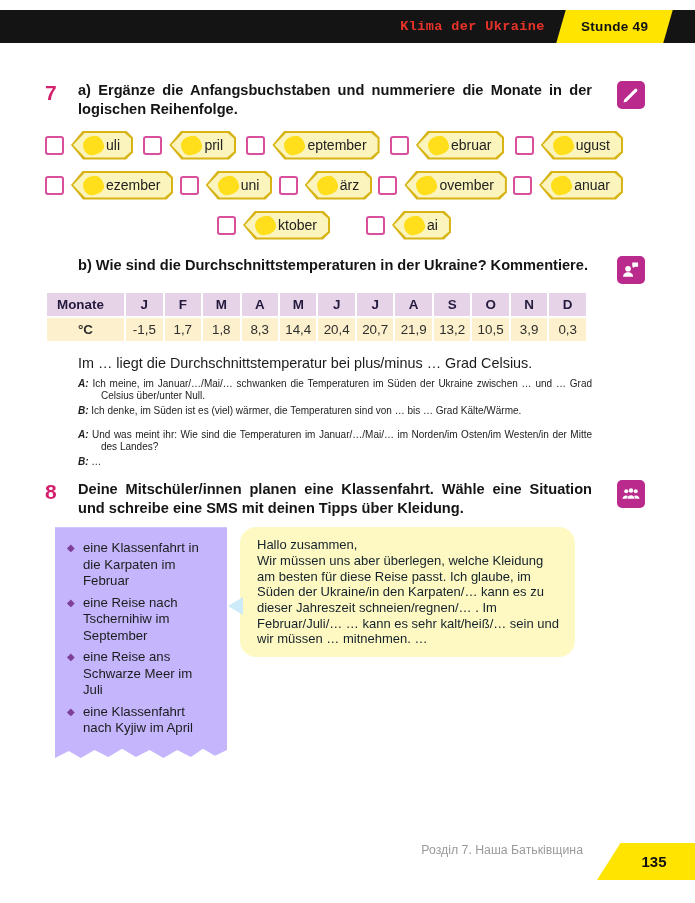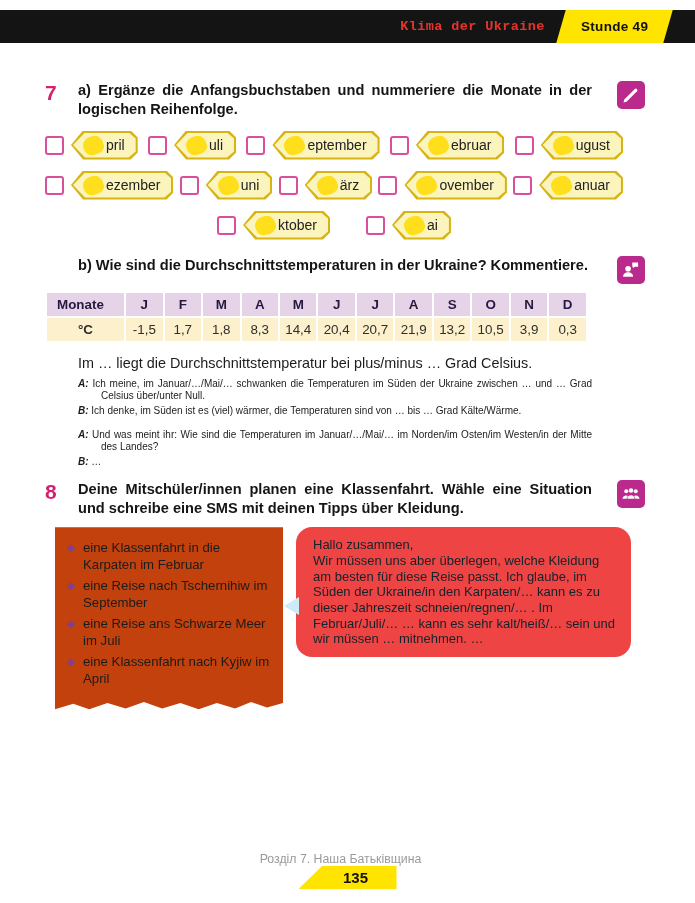--- a/index.html
+++ b/index.html
@@ -68,39 +68,39 @@
   
   .dialogue { margin:7px 0 0 33px; width:514px; }
   .dline { font-size:10px; line-height:1.22; margin:0 0 3px 0; padding-left:23px; text-indent:-23px; text-align:justify; }
   .dline .spk { font-weight:bold; font-style:italic; }
   .dline.gap { margin-top:12px; }
   .red-dot { color:#e8302a; }
 
   
   .bottom { display:flex; align-items:flex-start; gap:13px; margin:9px 0 0 10px; }
   .note {
-    width:228px; background:#c2410c; padding:13px 12px 20px 12px;
+    width:172px; background:#c4b5fd; padding:13px 12px 20px 12px;
     clip-path: polygon(0 0, 100% 0, 100% 95%, 93% 97.5%, 86% 94.5%, 79% 98%, 71% 95%, 63% 98.5%, 55% 95%, 47% 98%, 39% 94.5%, 31% 98%, 23% 95%, 15% 98.5%, 8% 95.5%, 0 98.5%);
     filter: drop-shadow(3px 4px 3px rgba(95,85,45,.45));
   }
   .note ul { margin:0; padding:0; list-style:none; }
   .note li { position:relative; font-size:13.2px; line-height:1.25; padding-left:16px; margin-bottom:5px; color:#1c1c1c; }
   .note li::before { content:"◆"; position:absolute; left:0; top:2px; font-size:10px; color:#7d3f98; }
   .bubble {
-    position:relative; width:335px; background:#ef4444; border-radius:16px;
+    position:relative; width:335px; background:#fef9c3; border-radius:16px;
     padding:10px 15px 10px 17px; font-size:13px; line-height:1.21; color:#14222b;
   }
   .bubble p { margin:0; }
   .bubble::before {
     content:""; position:absolute; left:-12px; bottom:42px; width:0; height:0;
     border-top:9px solid transparent; border-bottom:9px solid transparent; border-right:15px solid #cdeaf9;
   }
 
   
-  .footer { position:absolute; left:0; right:0; bottom:14px; height:37px; display:flex; align-items:center; justify-content:flex-end;flex-direction:column; }
+  .footer { position:absolute; left:0; right:0; bottom:23px; height:37px; display:flex; align-items:flex-start; justify-content:flex-end; }
   .chapter { color:#9a9a9a; font-size:12.3px; margin-right:14px; }
   .page-tab {
     width:98px; height:37px; background:#ffe400;
     clip-path:polygon(24% 0, 100% 0, 100% 100%, 0 100%);
     display:flex; align-items:center; justify-content:center; padding-left:16px;
   }
   .page-tab span { font-weight:bold; font-size:15px; color:#111; }
 </style>
 </head>
 <body>
@@ -124,30 +124,30 @@
     </span>
   </div>
 
   <div class="months">
     <div class="month-row">
       <span class="month-item">
           <span class="mcheck"></span>
           <span class="tag">
             <span class="tag-in">
               <i class="blob"></i>
+              <span>uli</span>
+            </span>
+          </span>
+        </span>
+      <span class="month-item">
+          <span class="mcheck"></span>
+          <span class="tag">
+            <span class="tag-in">
+              <i class="blob"></i>
               <span>pril</span>
-            </span>
-          </span>
-        </span>
-      <span class="month-item">
-          <span class="mcheck"></span>
-          <span class="tag">
-            <span class="tag-in">
-              <i class="blob"></i>
-              <span>uli</span>
             </span>
           </span>
         </span>
       <span class="month-item">
           <span class="mcheck"></span>
           <span class="tag">
             <span class="tag-in">
               <i class="blob"></i>
               <span>eptember</span>
             </span>

